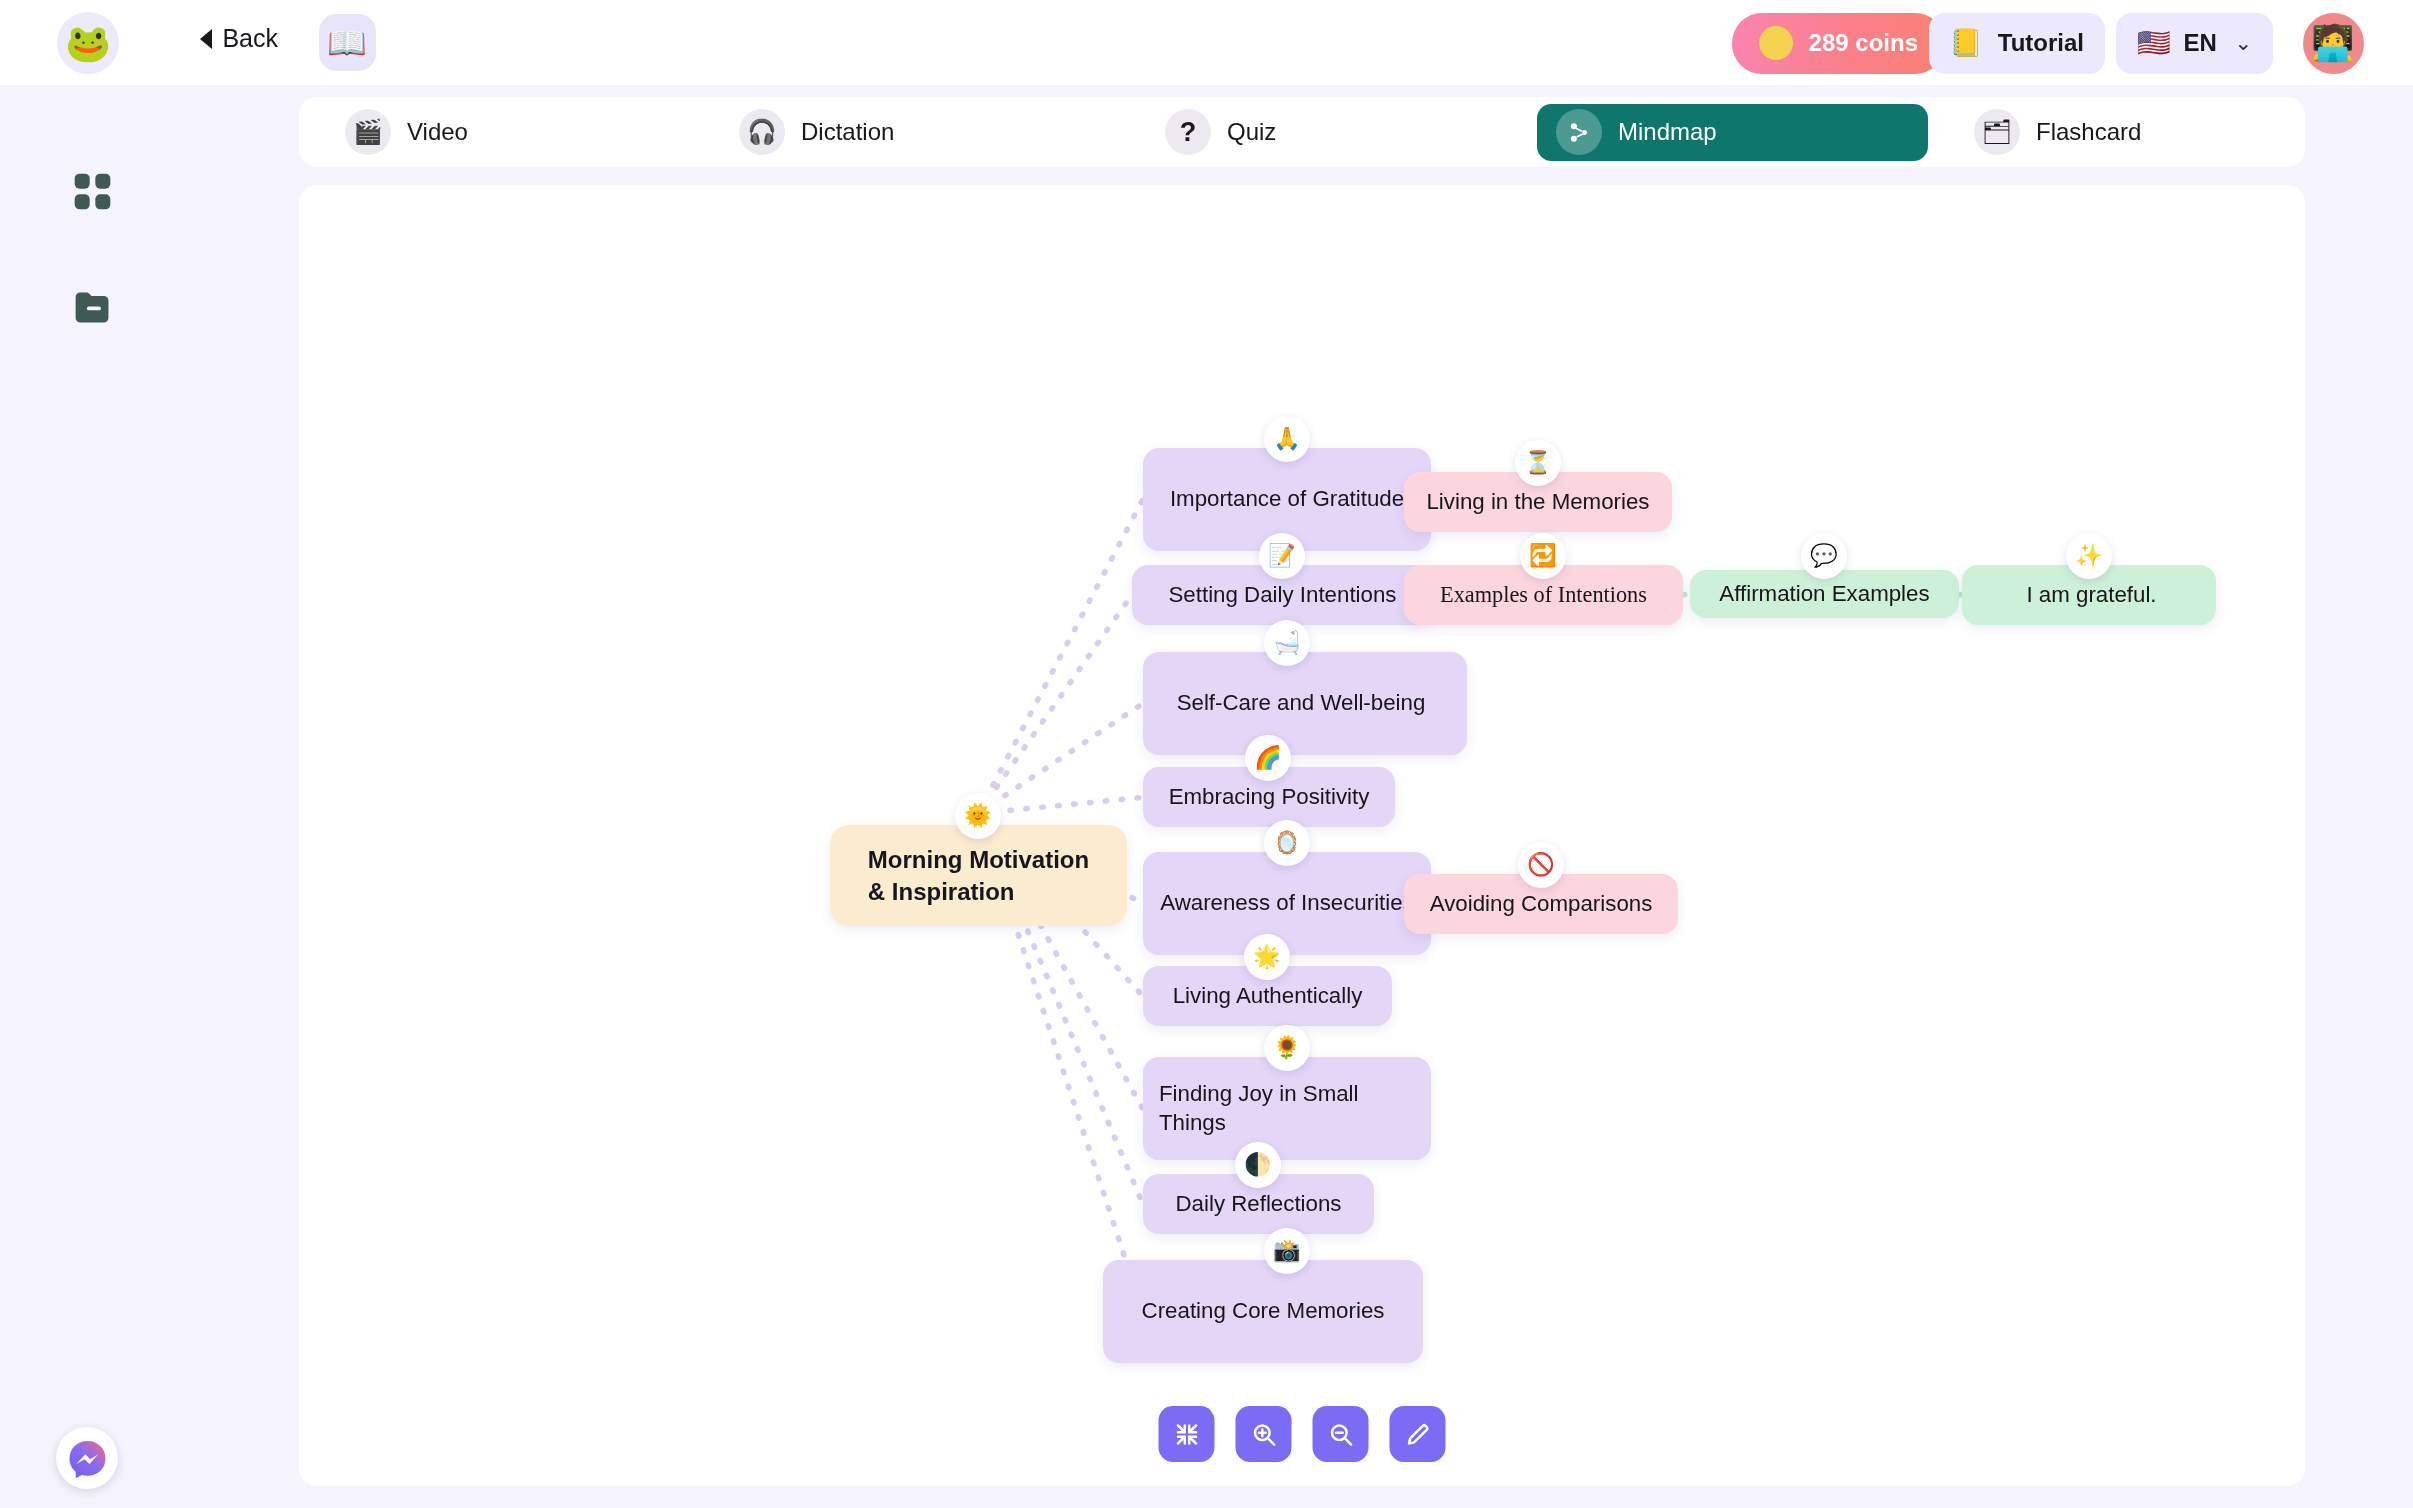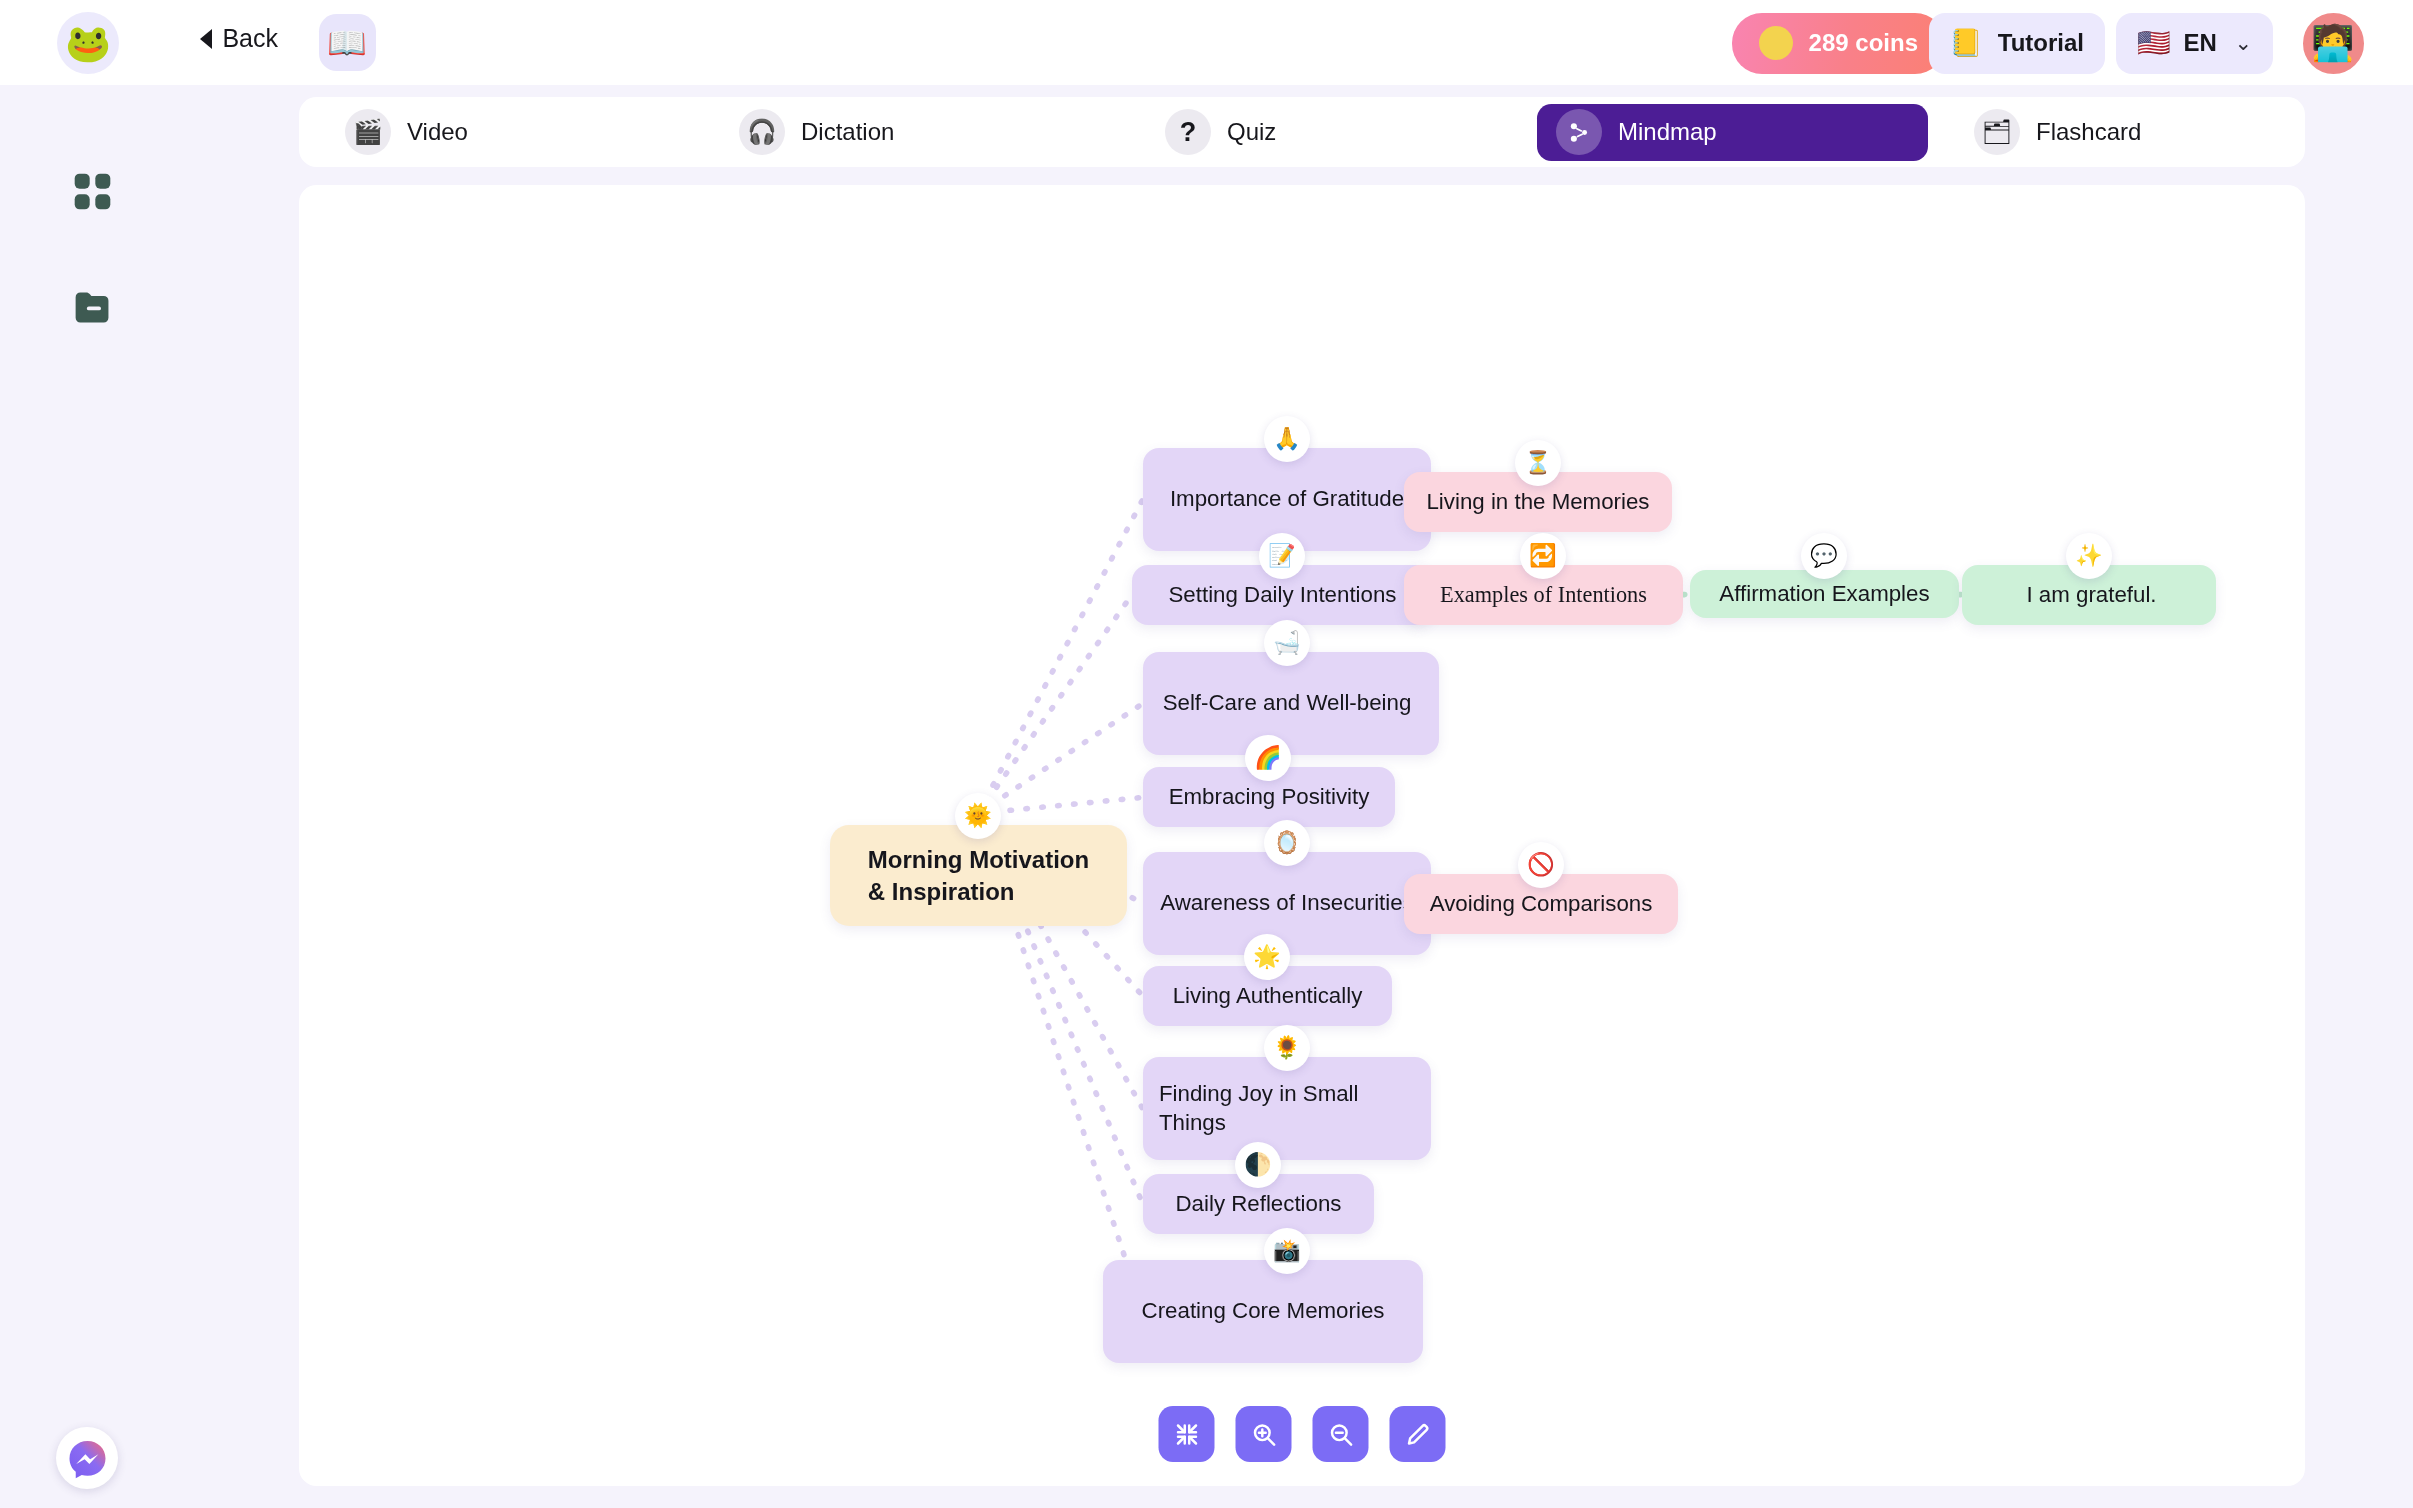--- a/index.html
+++ b/index.html
@@ -126,21 +126,21 @@
   .tab:nth-child(4) { width: 391px; margin-left: 48px; }
   .tab:nth-child(5) { width: 335px; }
   .tab .tico {
     width: 46px; height: 46px; border-radius: 50%;
     background: #eceaf0;
     display: flex; align-items: center; justify-content: center;
     font-size: 24px; color: #17171c;
     flex: 0 0 auto;
   }
   .tab.active {
-    background: #4c1d95; color: #ffffff;
+    background: #0f766e; color: #ffffff;
     justify-content: flex-start;
   }
   .tab.active .tico { background: rgba(255,255,255,.26); color:#fff; }
 
   .content-card {
     position: absolute; left: 299px; top: 185px;
     width: 2006px; height: 1301px;
     background: #ffffff; border-radius: 17.6px;
     overflow: hidden;
   }
@@ -344,21 +344,21 @@
         </div>
         <div class="nbadge" style="left: 1221px; top: 348px;">🔁</div>
         <div class="node lv3" style="left: 1391px; top: 385px; width: 269px; height: 48px;">
           <span>Affirmation Examples</span>
         </div>
         <div class="nbadge" style="left: 1502px; top: 348px;">💬</div>
         <div class="node lv3" style="left: 1663px; top: 380px; width: 254px; height: 60px; padding-left: 21px;">
           <span>I am grateful.</span>
         </div>
         <div class="nbadge" style="left: 1767px; top: 348px;">✨</div>
-        <div class="node lv1" style="left: 844px; top: 467px; width: 296px; height: 103px; padding-left: 8px;">
+        <div class="node lv1" style="left: 844px; top: 467px; width: 324px; height: 103px; padding-left: 8px;">
           <span>Self-Care and Well-being</span>
         </div>
         <div class="nbadge" style="left: 965px; top: 435px;">🛁</div>
         <div class="node lv1" style="left: 844px; top: 582px; width: 252px; height: 60px;">
           <span>Embracing Positivity</span>
         </div>
         <div class="nbadge" style="left: 946px; top: 550px;">🌈</div>
         <div class="node lv1" style="left: 844px; top: 667px; width: 288px; height: 103px;">
           <span>Awareness of Insecurities</span>
         </div>

